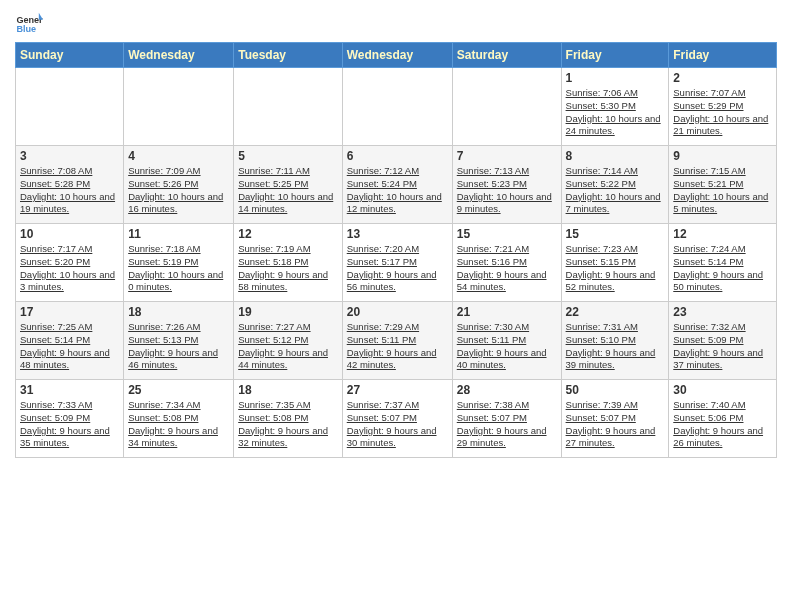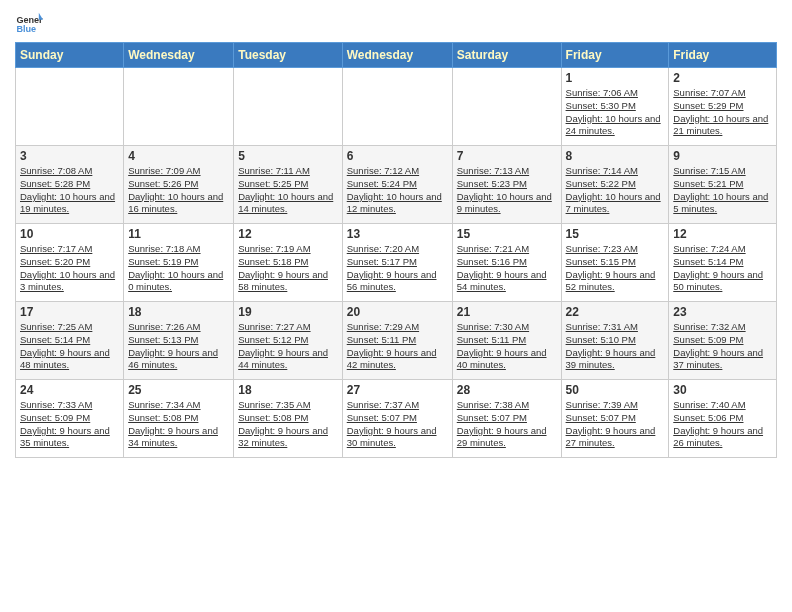--- a/index.html
+++ b/index.html
@@ -221,21 +221,21 @@
             <span class="day-number">22</span>
             <div class="day-info">Sunrise: 7:31 AM<br>Sunset: 5:10 PM<br>Daylight: 9 hours and 39 minutes.</div>
           </td>
           <td>
             <span class="day-number">23</span>
             <div class="day-info">Sunrise: 7:32 AM<br>Sunset: 5:09 PM<br>Daylight: 9 hours and 37 minutes.</div>
           </td>
         </tr>
         <tr>
           <td>
-            <span class="day-number">24</span>
+            <span class="day-number">31</span>
             <div class="day-info">Sunrise: 7:33 AM<br>Sunset: 5:09 PM<br>Daylight: 9 hours and 35 minutes.</div>
           </td>
           <td>
             <span class="day-number">25</span>
             <div class="day-info">Sunrise: 7:34 AM<br>Sunset: 5:08 PM<br>Daylight: 9 hours and 34 minutes.</div>
           </td>
           <td>
             <span class="day-number">18</span>
             <div class="day-info">Sunrise: 7:35 AM<br>Sunset: 5:08 PM<br>Daylight: 9 hours and 32 minutes.</div>
           </td>

